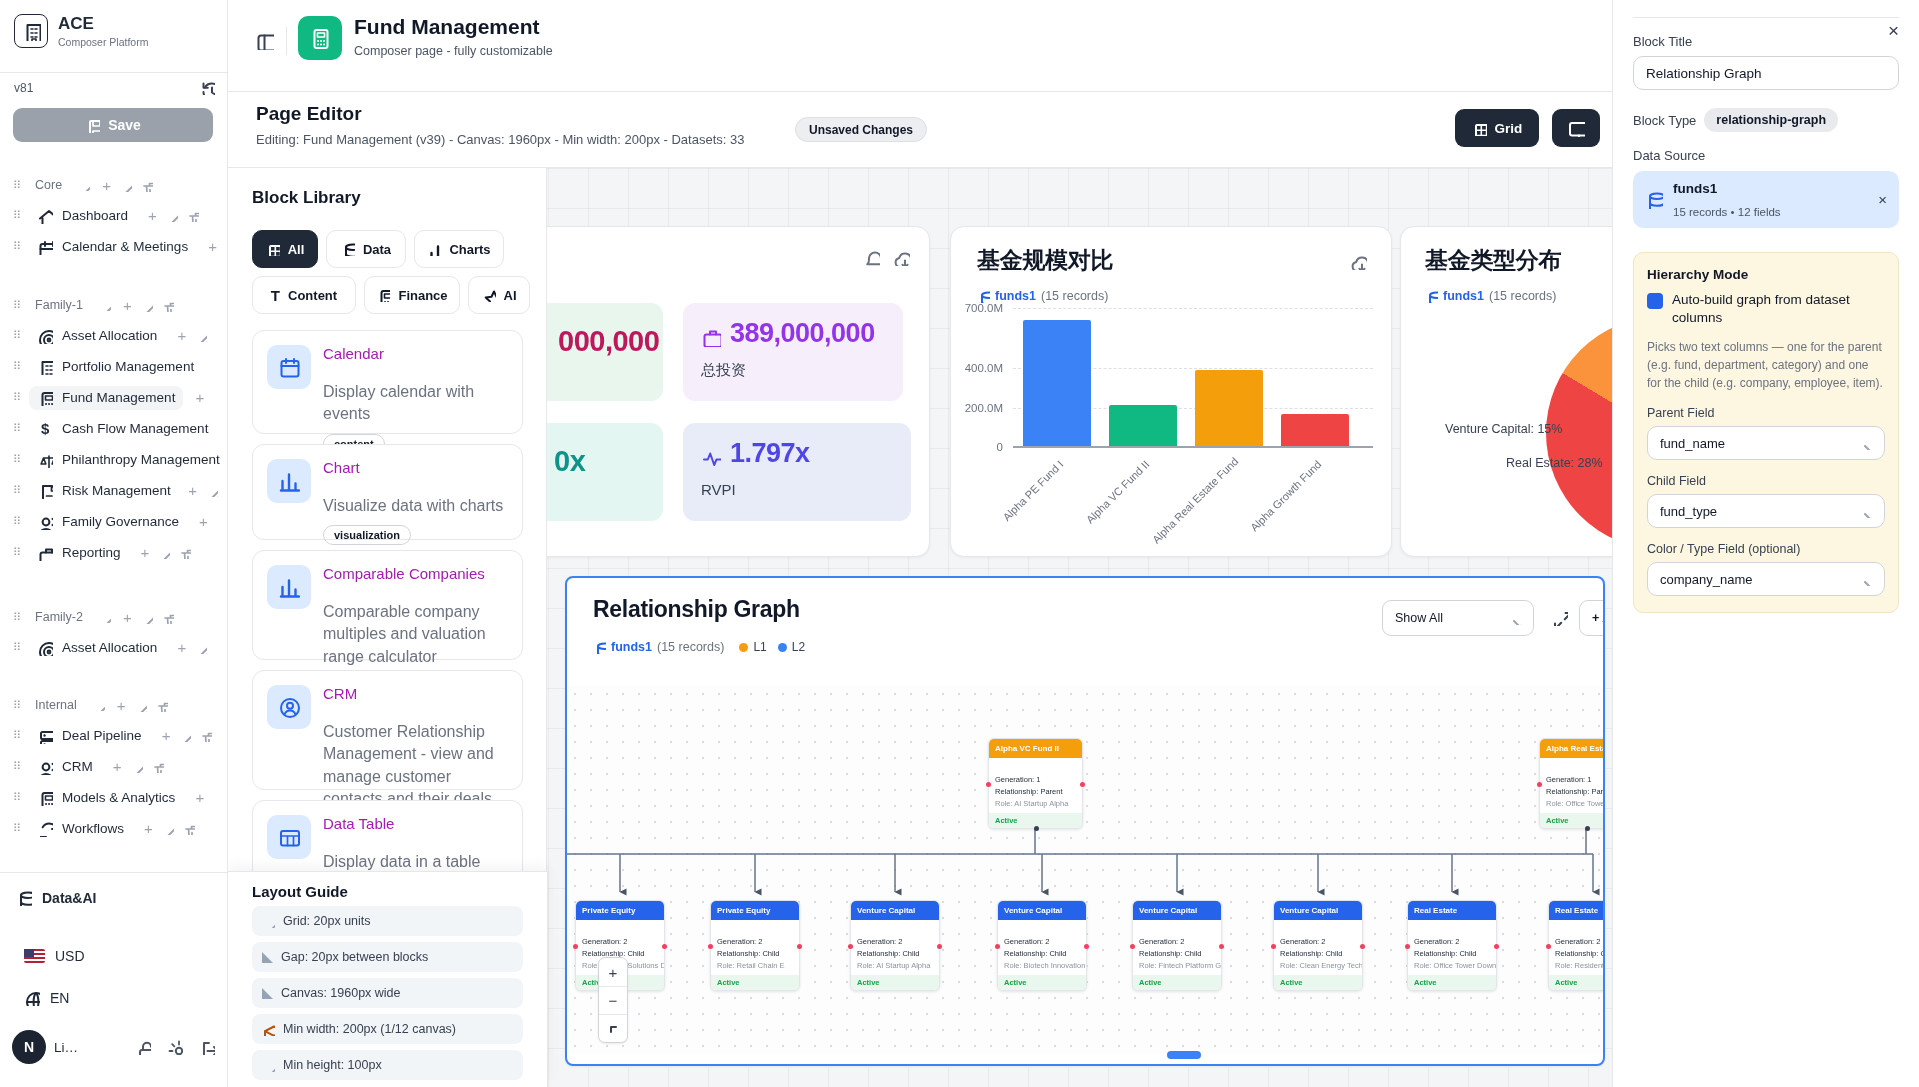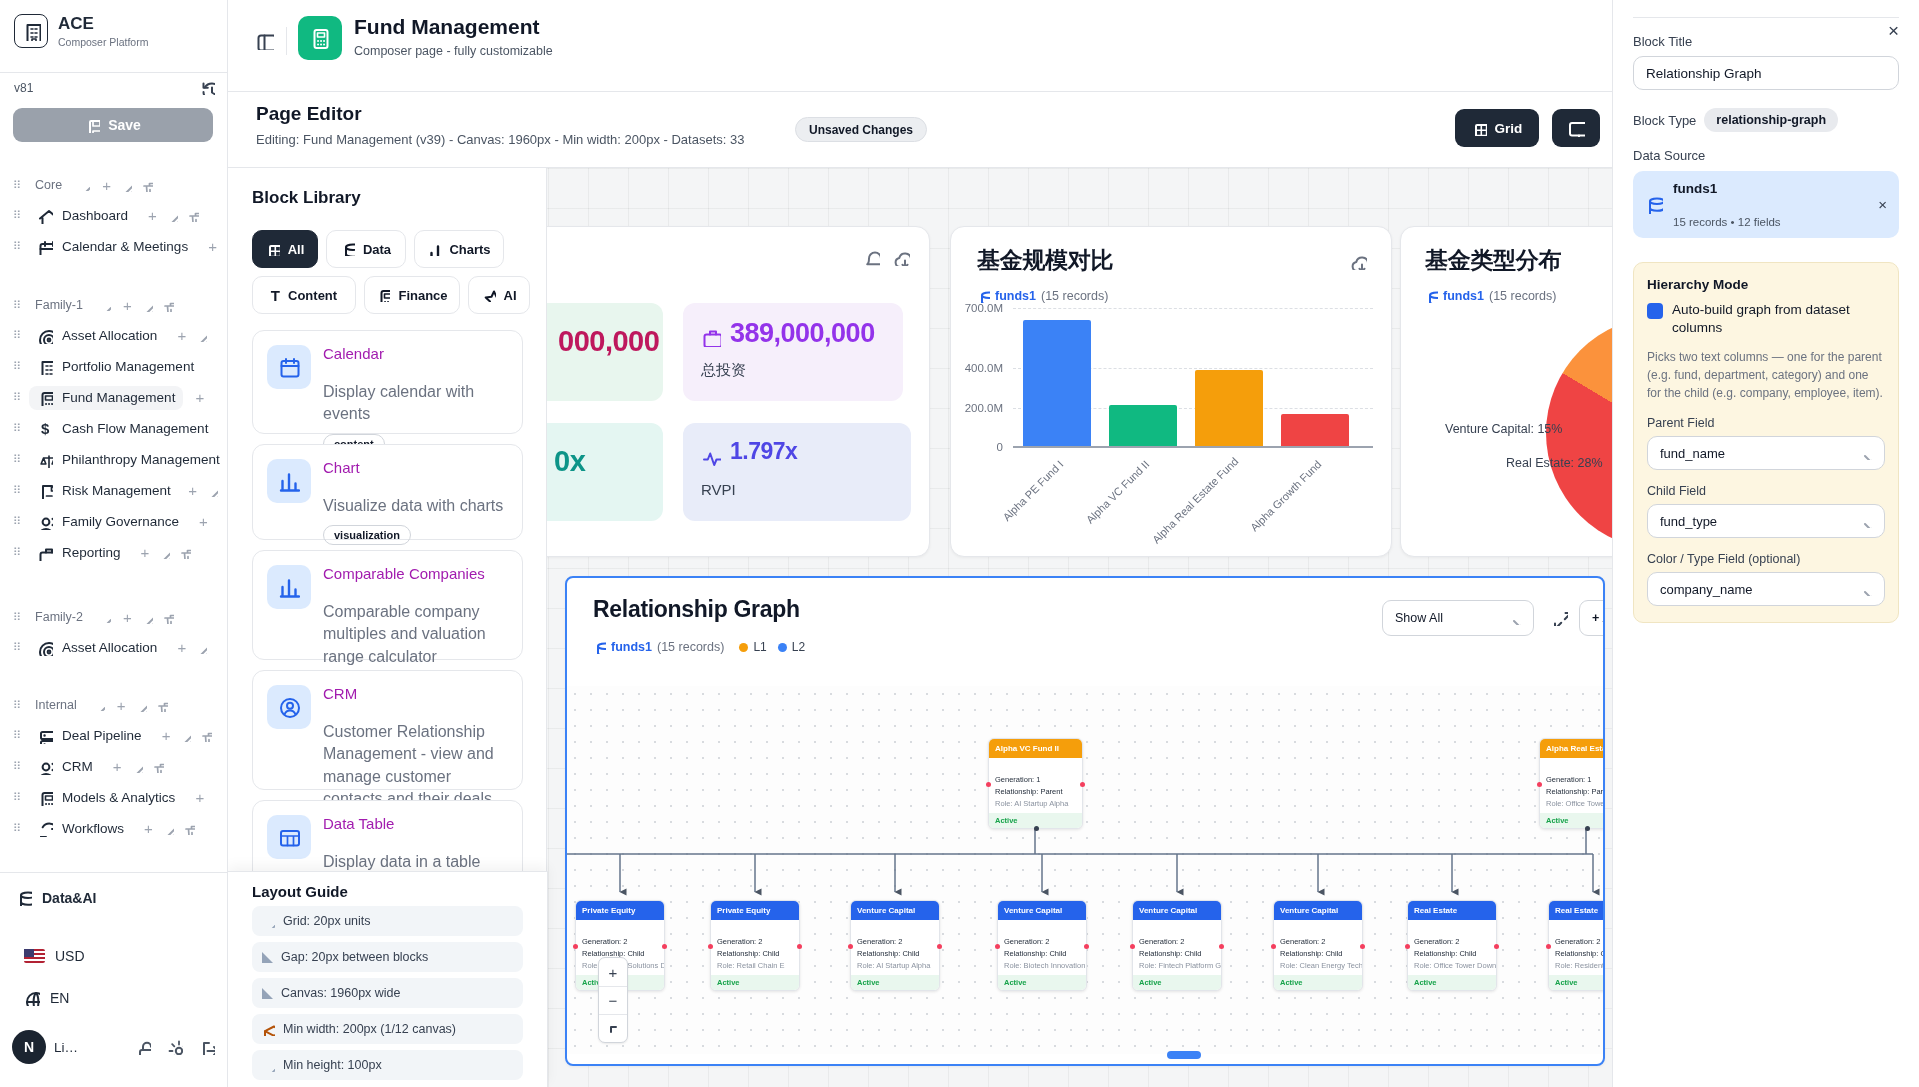--- a/index.html
+++ b/index.html
@@ -102,21 +102,21 @@
   .rp{position:absolute;right:0;top:0;width:307px;height:100%;background:#fff;border-left:1px solid #e5e7eb;z-index:30;padding:0 20px}
   .rp-title{font-size:15.5px;font-weight:bold;padding-top:22px}
   .rp-x{position:absolute;right:20px;top:20px;font-size:19px;color:#374151;cursor:pointer}
   .rp-hr{border-top:1px solid #e5e7eb;margin-top:17px}
   .f-label{font-size:13px;color:#374151;margin-top:16px}
   .f-input{margin-top:7px;height:34px;border:1px solid #d1d5db;border-radius:10px;display:flex;align-items:center;padding:0 12px;font-size:13.5px;color:#111827}
   .type-row{display:flex;align-items:center;gap:8px;margin-top:18px}
   .type-badge{background:#e8eaee;border-radius:999px;padding:5px 12px;font-size:12.5px;font-weight:bold;color:#111827}
   .ds-card{margin-top:8px;background:#dbeafe;border-radius:10px;padding:10px 12px;display:flex;align-items:center;gap:10px}
   .ds-name{font-size:13.5px;font-weight:bold;color:#111827}
-  .ds-meta{font-size:11.5px;color:#4b5563;margin-top:20px}
+  .ds-meta{font-size:11.5px;color:#4b5563;margin-top:10px}
   .ds-x{margin-left:auto;font-size:15px;color:#374151;cursor:pointer}
   .hier{margin-top:24px;background:#fdf6e1;border:1px solid #f0e5c2;border-radius:10px;padding:14px 13px 16px}
   .hier-title{font-size:13.5px;font-weight:bold;color:#111827}
   .chk-row{display:flex;gap:9px;margin-top:9px;align-items:flex-start}
   .chk{width:16px;height:16px;border-radius:4px;background:#2563eb;display:flex;align-items:center;justify-content:center;flex:none;margin-top:2px;cursor:pointer}
   .chk svg{width:11px;height:11px;color:#fff}
   .chk-lab{font-size:13.5px;color:#111827;line-height:1.35}
   .hier-desc{font-size:12px;color:#6b7280;line-height:1.5;margin-top:11px}
   .hf-label{font-size:12.5px;color:#374151;margin-top:14px}
   .hf-sel{margin-top:6px;height:34px;background:#fff;border:1px solid #d1d5db;border-radius:10px;display:flex;align-items:center;justify-content:space-between;padding:0 12px;font-size:13px;color:#111827;cursor:pointer}
@@ -663,21 +663,21 @@
           <div class="kpi-val" style="left: 47px; top: 15px; font-size: 27px; color: rgb(147, 51, 234);">389,000,000</div>
           <div class="kpi-lab" style="left:18px;top:58px">总投资</div>
         </div>
         <div class="kpi-tile" style="left: 20px; top: 196px; width: 205px; height: 98px; background: rgb(228, 246, 242);">
           <div class="kpi-val" style="left: 96px; top: 22px; color: rgb(13, 148, 136);">0x</div>
         </div>
         <div class="kpi-tile" style="left: 245px; top: 196px; width: 228px; height: 98px; background: rgb(232, 236, 249);">
           <svg class="ic abs" width="20" height="20" style="left:18px;top:24px;color:#4f46e5">
               <use href="#i-activity"></use>
             </svg>
-          <div class="kpi-val" style="left: 47px; top: 15px; font-size: 23px; color: rgb(79, 70, 229);">1.797x</div>
+          <div class="kpi-val" style="left: 47px; top: 15px; font-size: 27px; color: rgb(79, 70, 229);">1.797x</div>
           <div class="kpi-lab" style="left:18px;top:58px">RVPI</div>
         </div>
       </div>
 
       <div class="blk" style="left:722px;top:58px;width:442px;height:331px">
         <div class="blk-title" style="left:26px;top:18px">基金规模对比</div>
         <svg class="ic abs" width="17" height="17" style="right:24px;top:26px;color:#6b7280">
             <use href="#i-cloud-down"></use>
           </svg>
         <div class="src-row" style="left:26px;top:62px">

